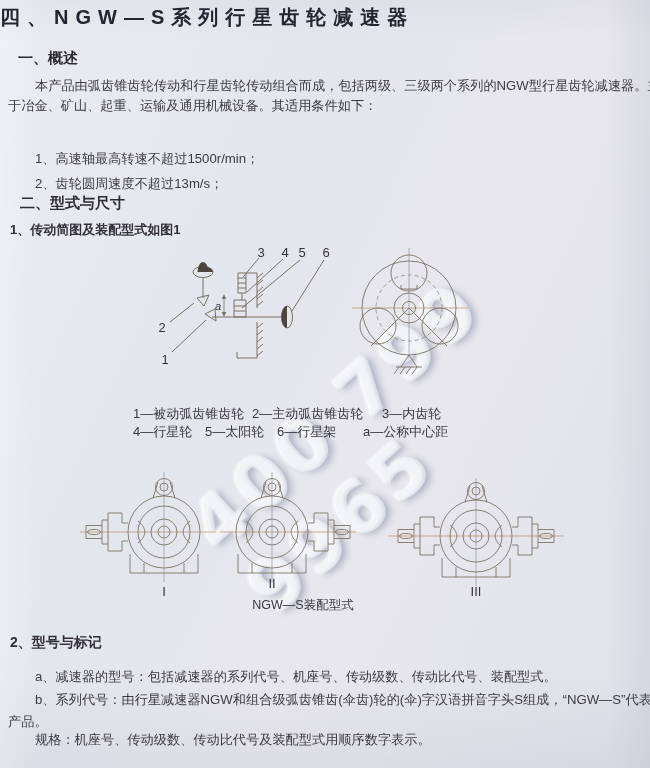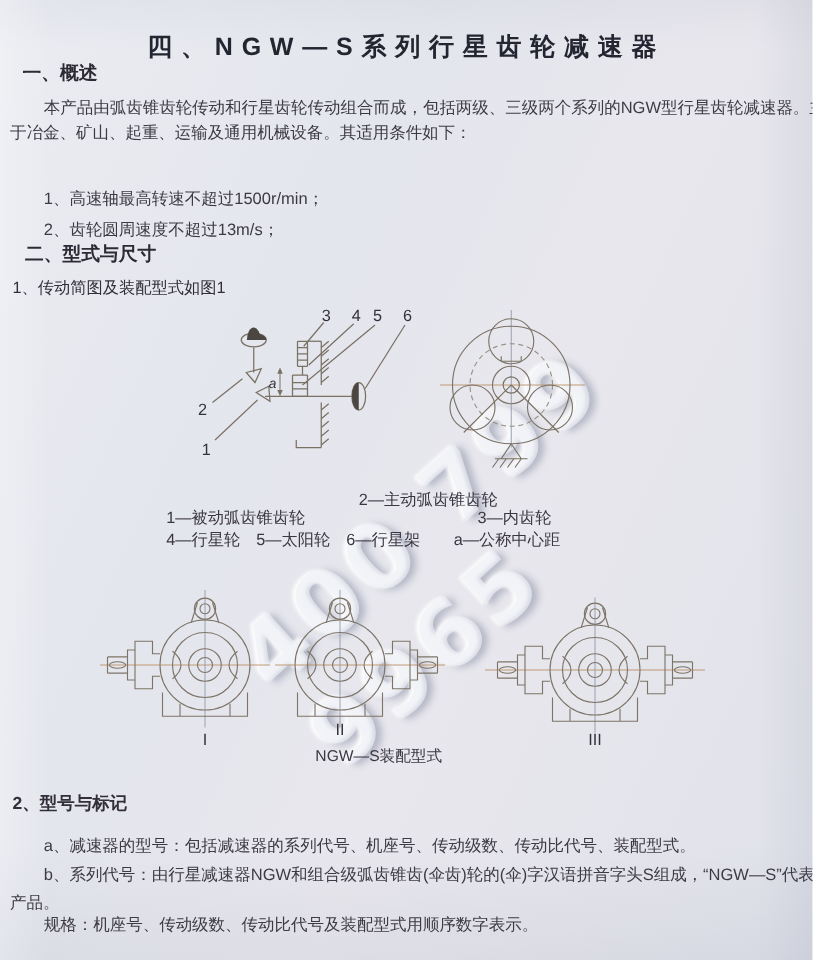--- a/index.html
+++ b/index.html
@@ -22,26 +22,26 @@
     position:absolute;left:175px;top:505px;
     transform:rotate(-42deg);transform-origin:0 0;
     font-size:72px;font-weight:bold;letter-spacing:5px;
     font-family:"DejaVu Sans",sans-serif;
     color:rgba(238,240,246,.65);
     text-shadow:-2px -2px 3px rgba(255,255,255,.9), 3px 4px 6px rgba(120,126,150,.45);
     z-index:0;
   }
   .content{position:absolute;inset:0;z-index:1;}
   .title{
-    position:absolute;left:0;top:24px;width:100%;
-    text-align:center;font-size:20px;font-weight:bold;
+    position:absolute;left:0;top:4px;width:100%;
+    font-size:20px;font-weight:bold;
     letter-spacing:7px;color:#232531;
   }
   .h-sec{font-size:15px;font-weight:bold;color:#2d2a35;}
-  .h-sub{font-size:13px;font-weight:400;color:#322e3a;}
+  .h-sub{font-size:13px;font-weight:700;color:#322e3a;}
   .body-text{font-size:13.2px;color:#3e3a45;}
   .cond{position:absolute;left:35px;top:107px;margin-top:40px;}
   .cond p{margin:0;font-size:13.2px;line-height:24.7px;white-space:nowrap;}
   .caption{font-size:13px;font-weight:bold;color:#322e3a;text-align:center;}
   .legend-item{position:absolute;font-size:13px;color:#3a3642;white-space:nowrap;}
   svg{position:absolute;overflow:visible;}
   svg text{font-family:"Liberation Sans","DejaVu Sans",sans-serif;}
 </style>
 </head>
 <body>
@@ -129,21 +129,21 @@
           <path d="M409,308 L371,346 M409,308 L447,346"></path>
           <path d="M401,289 h16 M401,289 v-4 M417,289 v-4"></path>
           <path d="M409,355 L401,367 M409,355 L417,367 M396,367 L422,367"></path>
           <path d="M399,367 l-5,7 M405,367 l-5,7 M411,367 l-5,7 M417,367 l-5,7"></path>
         </g>
       </g>
     </svg>
 
 
     <span class="legend-item" style="left:133px;top:405px;">1—被动弧齿锥齿轮</span>
-    <span class="legend-item" style="left:252px;top:391px;margin-left:35px;">2—主动弧齿锥齿轮</span>
+    <span class="legend-item" style="left:252px;top:405px;">2—主动弧齿锥齿轮</span>
     <span class="legend-item" style="left:382px;top:405px;">3—内齿轮</span>
     <span class="legend-item" style="left:133px;top:423px;">4—行星轮</span>
     <span class="legend-item" style="left:205px;top:423px;text-align:right;">5—太阳轮</span>
     <span class="legend-item" style="left:277px;top:423px;">6—行星架</span>
     <span class="legend-item" style="left:363px;top:423px;">a—公称中心距</span>
 
     <svg style="left:40px;top:455px;" width="580" height="150" viewBox="40 455 580 150">
       <defs>
         <g id="asmBody">
           <circle r="36"></circle>

